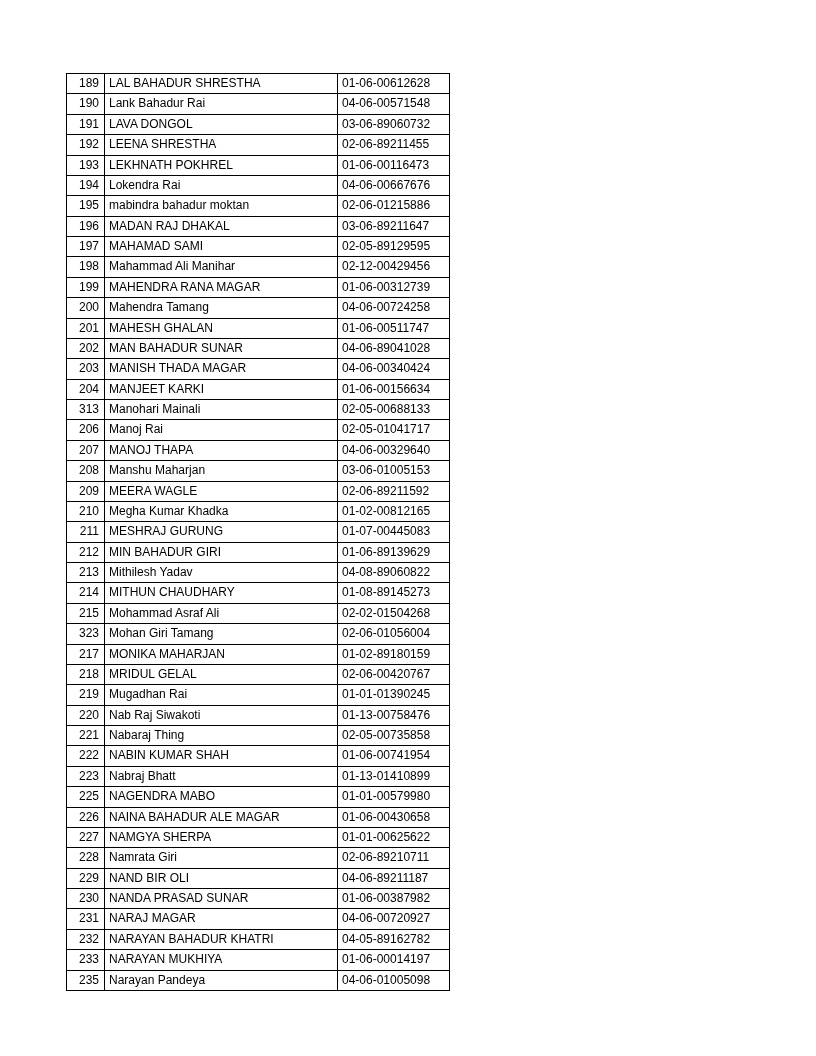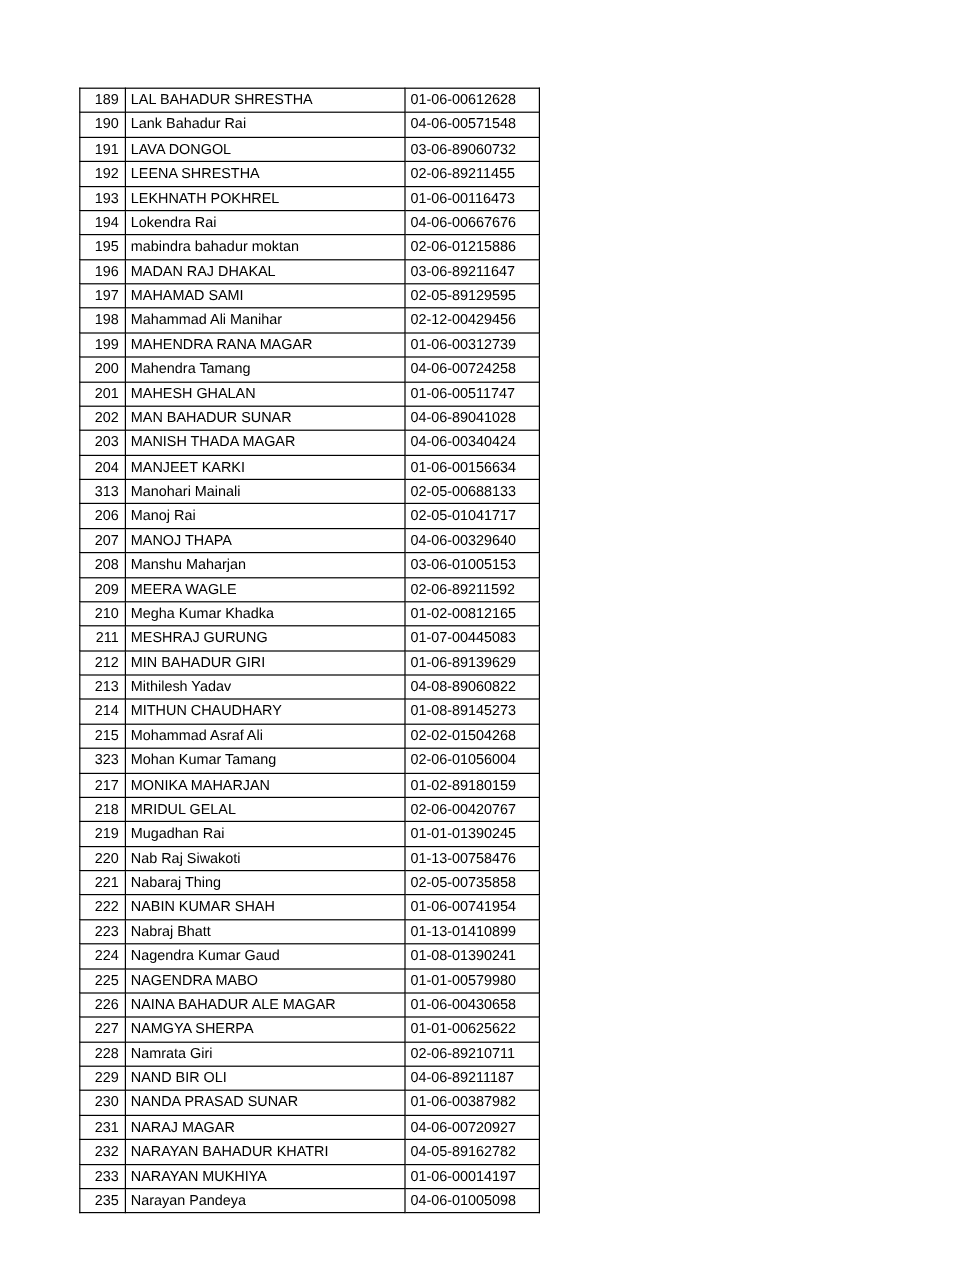--- a/index.html
+++ b/index.html
@@ -187,21 +187,21 @@
           <td class="col-name">MITHUN CHAUDHARY</td>
           <td class="col-id">01-08-89145273</td>
         </tr>
         <tr>
           <td class="col-no">215</td>
           <td class="col-name">Mohammad Asraf Ali</td>
           <td class="col-id">02-02-01504268</td>
         </tr>
         <tr>
           <td class="col-no">323</td>
-          <td class="col-name">Mohan Kumar Tamang</td>
+          <td class="col-name">Mohan Giri Tamang</td>
           <td class="col-id">02-06-01056004</td>
         </tr>
         <tr>
           <td class="col-no">217</td>
           <td class="col-name">MONIKA MAHARJAN</td>
           <td class="col-id">01-02-89180159</td>
         </tr>
         <tr>
           <td class="col-no">218</td>
           <td class="col-name">MRIDUL GELAL</td>
@@ -224,25 +224,20 @@
         </tr>
         <tr>
           <td class="col-no">222</td>
           <td class="col-name">NABIN KUMAR SHAH</td>
           <td class="col-id">01-06-00741954</td>
         </tr>
         <tr>
           <td class="col-no">223</td>
           <td class="col-name">Nabraj Bhatt</td>
           <td class="col-id">01-13-01410899</td>
-        </tr>
-        <tr>
-          <td class="col-no">224</td>
-          <td class="col-name">Nagendra Kumar Gaud</td>
-          <td class="col-id">01-08-01390241</td>
         </tr>
         <tr>
           <td class="col-no">225</td>
           <td class="col-name">NAGENDRA MABO</td>
           <td class="col-id">01-01-00579980</td>
         </tr>
         <tr>
           <td class="col-no">226</td>
           <td class="col-name">NAINA BAHADUR ALE MAGAR</td>
           <td class="col-id">01-06-00430658</td>

